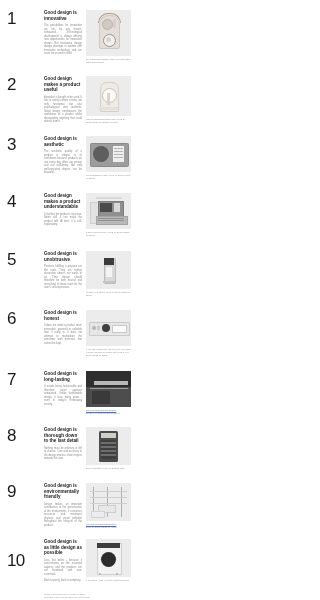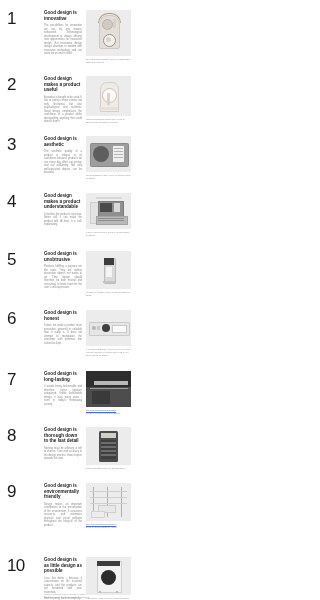--- a/index.html
+++ b/index.html
@@ -388,21 +388,21 @@
           <div class="prod p9-box2"></div>
         </div>
         <div class="caption">
           <a class="cap-link" href="#">606 Universal Shelving System</a>
           <span class="cap-line">1960, by Dieter Rams for Vitsoe</span>
         </div>
       </div>
     </div>
   </div>
 
-  <div class="row" style="margin-top:28px;">
+  <div class="row" style="margin-top:10px;align-items:center;">
     <div class="num-col">
       <div class="numeral">10</div>
     </div>
     <div class="txt-col">
       <div class="heading">Good design is as little design as possible</div>
       <p class="body-txt">Less, but better - because it concentrates on the essential aspects, and the products are not burdened with non-essentials.</p>
       <p class="body-txt">Back to purity, back to simplicity.</p>
     </div>
     <div class="img-col">
       <div class="figure">

